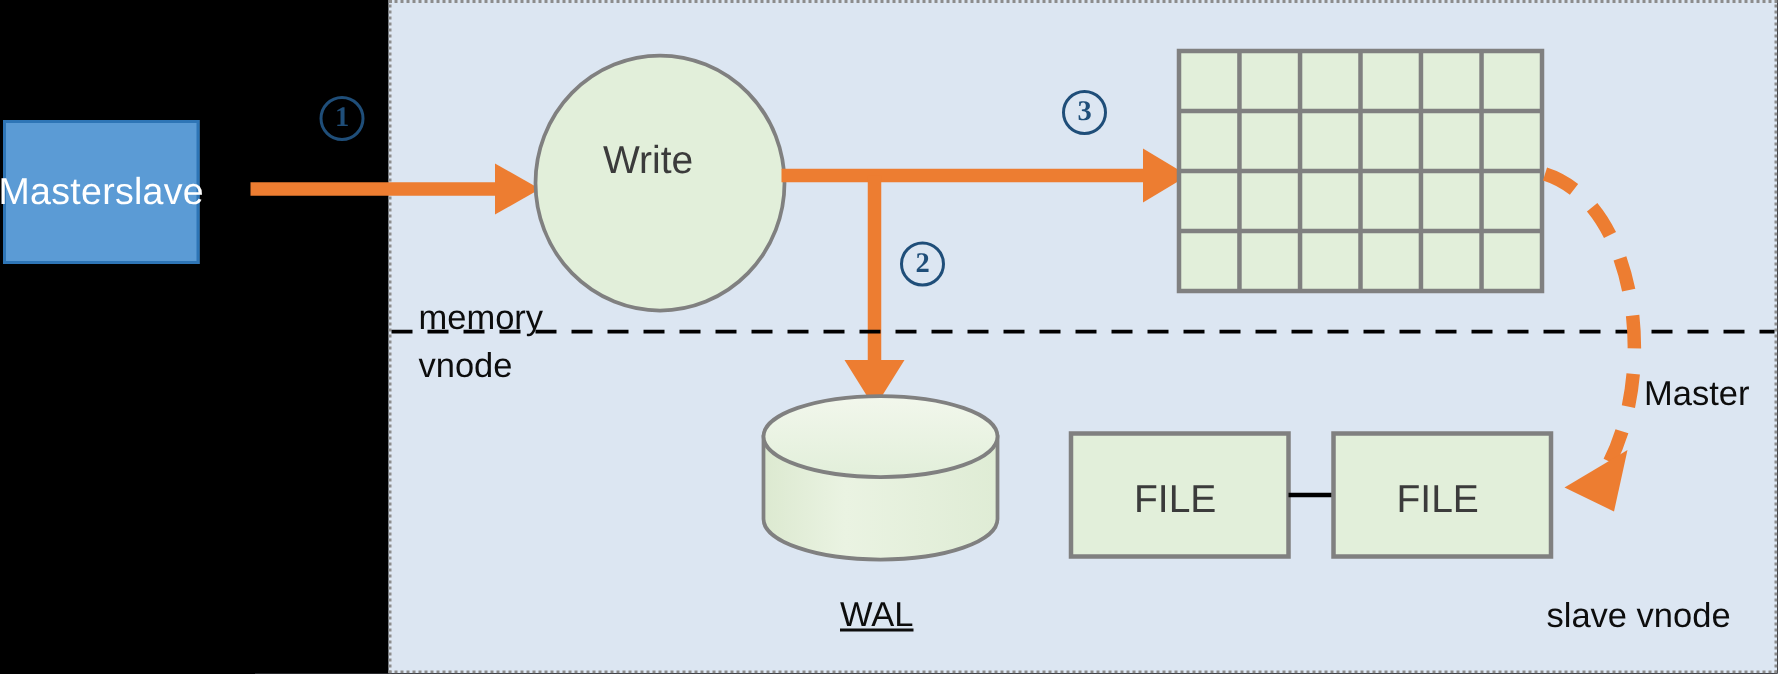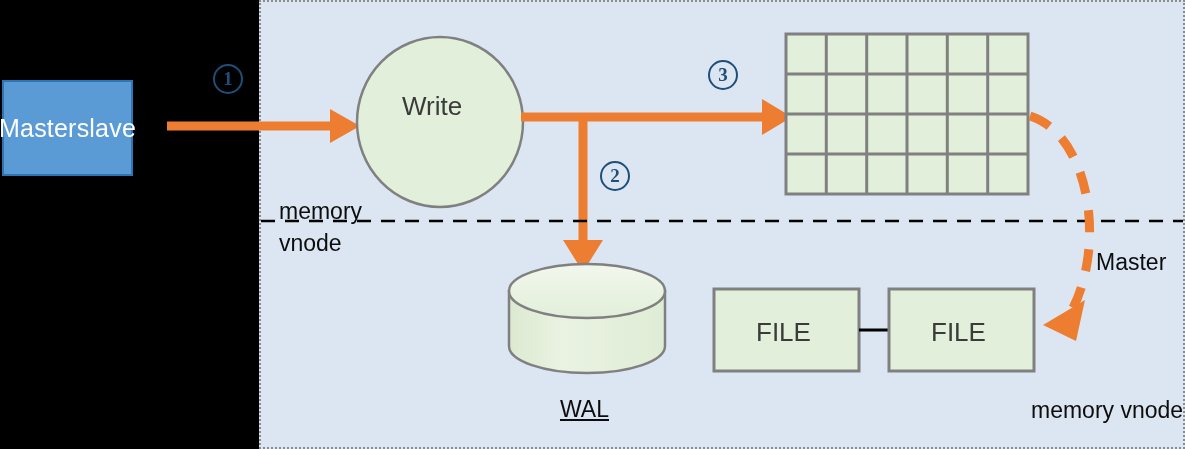--- a/index.html
+++ b/index.html
@@ -183,19 +183,19 @@
 
   <div class="shape-text" id="txt-write">Write</div>
 
   <div class="shape-text" id="txt-file-1">FILE</div>
   <div class="shape-text" id="txt-file-2">FILE</div>
 
   <div class="lbl" id="lbl-memory">memory</div>
   <div class="lbl" id="lbl-disk">vnode</div>
   <div class="lbl" id="lbl-wal">WAL</div>
   <div class="lbl" id="lbl-flush">Master</div>
-  <div class="lbl" id="lbl-slave">memory vnode</div>
+  <div class="lbl" id="lbl-slave">slave vnode</div>
 
   <div class="circ-num" id="num-1">1</div>
   <div class="circ-num" id="num-2">2</div>
   <div class="circ-num" id="num-3">3</div>
 
 </div>
 
 </body></html>

